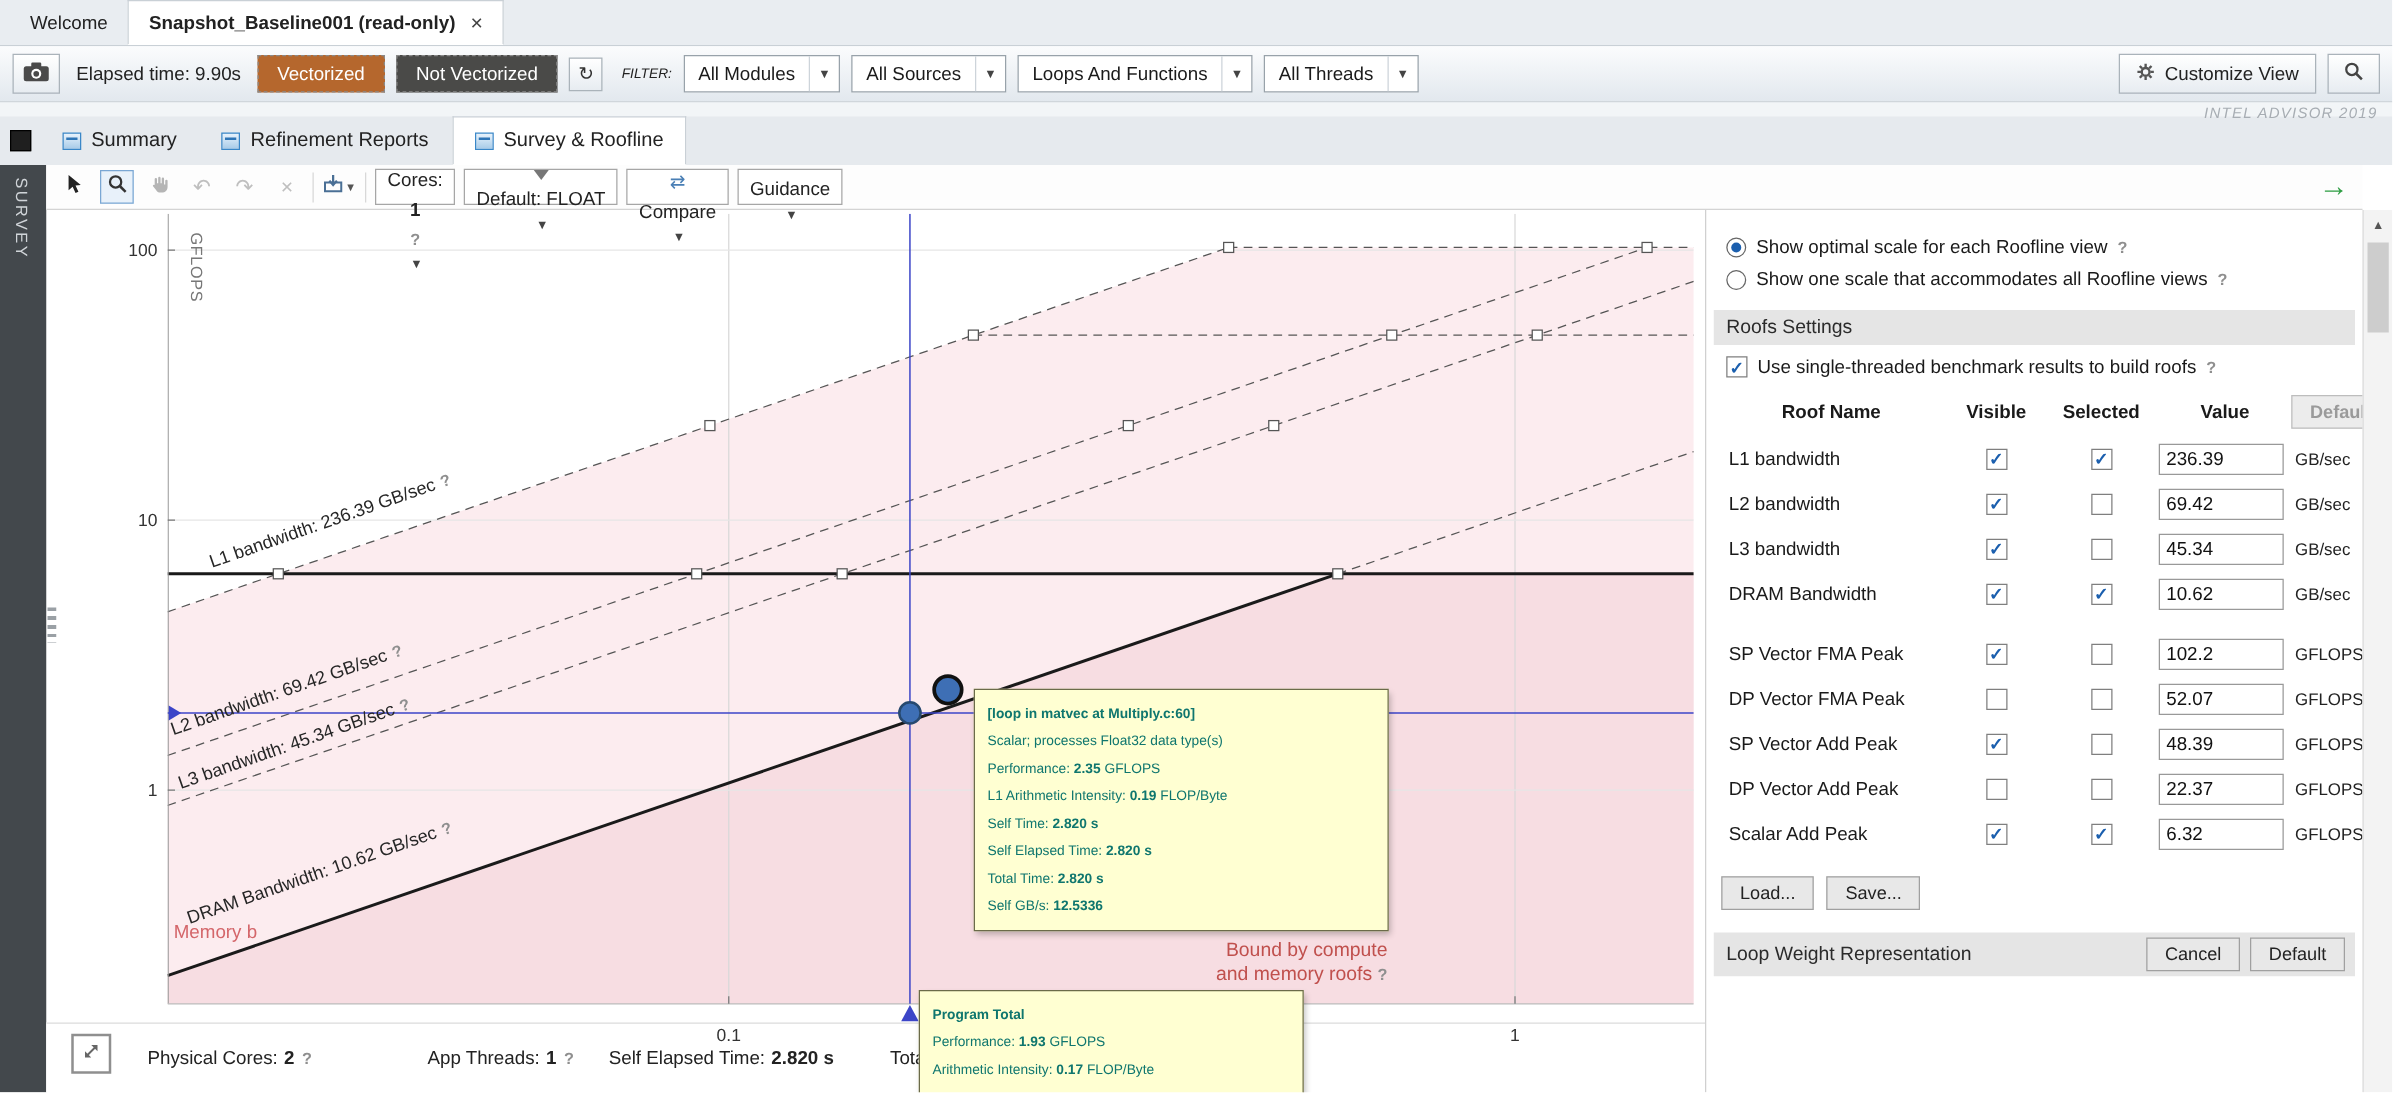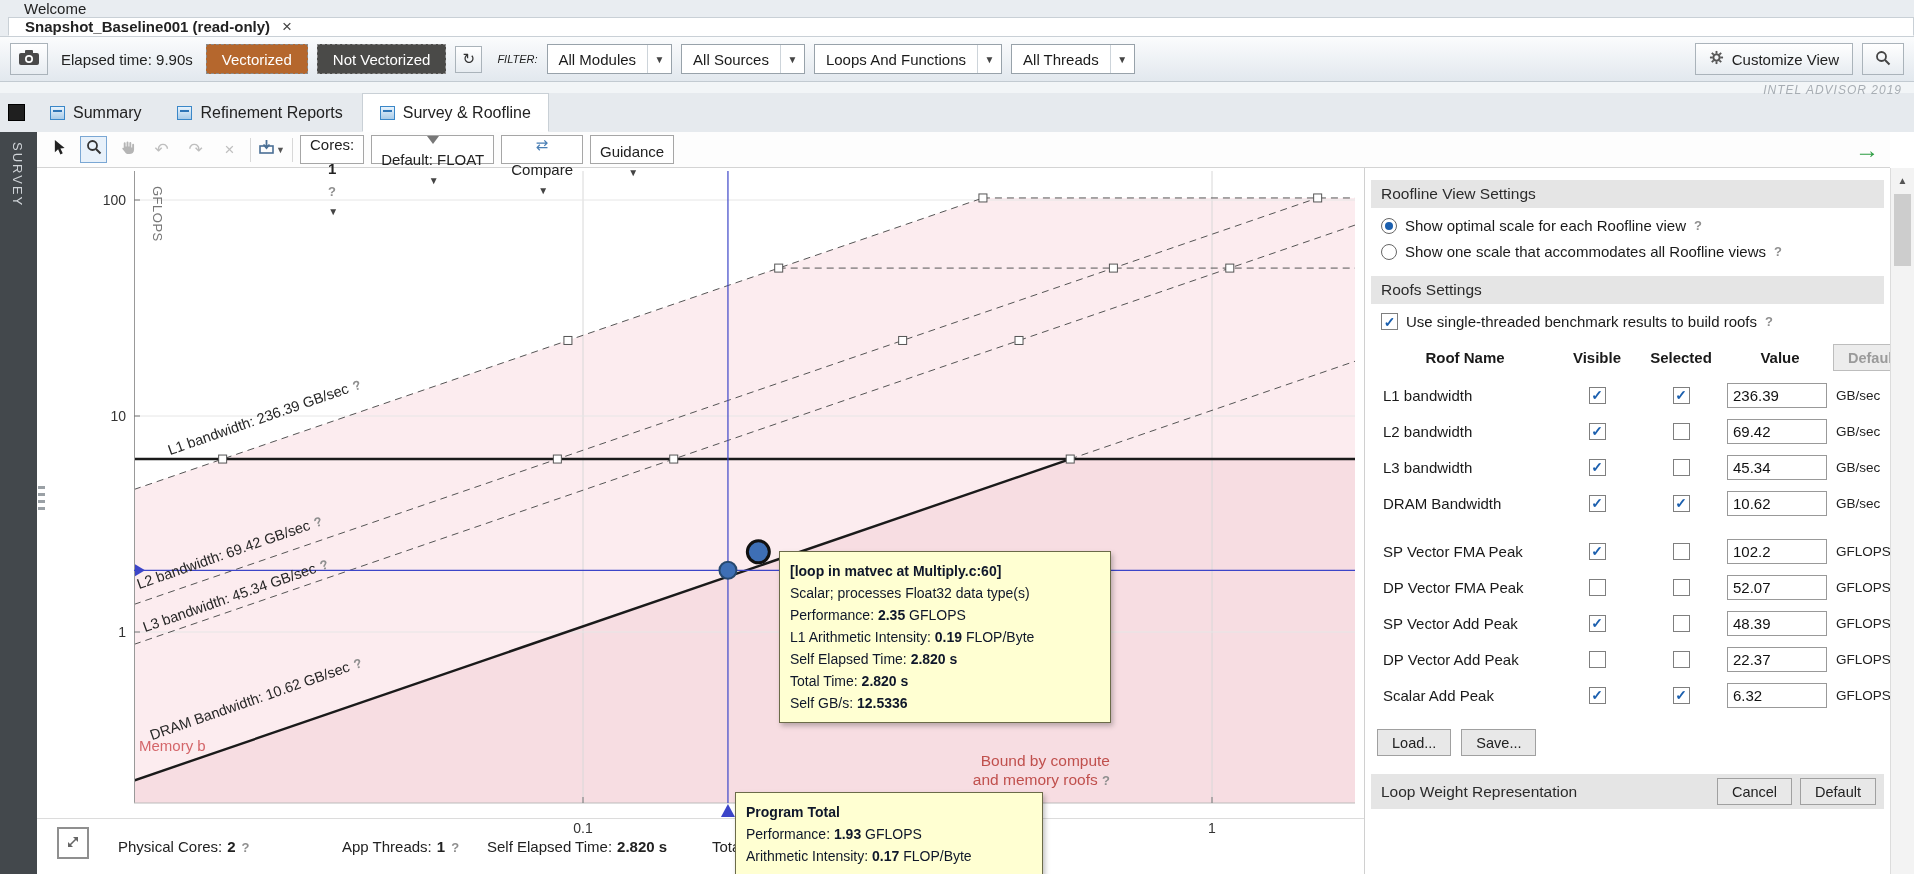--- a/index.html
+++ b/index.html
@@ -1,20 +1,20 @@
 <!DOCTYPE html>
 <html><head>
 <meta charset="utf-8">
 <style>
   * { box-sizing: border-box; margin: 0; padding: 0; }
   body { margin:0; background:#fff; font-family:"Liberation Sans", sans-serif; }
   .screen { position:relative; width:1914px; height:874px; overflow:hidden; background:#fff; color:#1a1a1a; font-size:15px; }
 
   
-  .titlebar { position:absolute; left:0; top:0; width:1914px; height:37px; background:#e9edf1; border-bottom:1px solid #c9d0d6; display:flex; align-items:stretch; padding-left:8px;flex-direction:column; }
+  .titlebar { position:absolute; left:0; top:0; width:1914px; height:37px; background:#e9edf1; border-bottom:1px solid #c9d0d6; display:flex; align-items:stretch; padding-left:8px; }
   .tt-tab { display:flex; align-items:center; padding:0 16px; font-size:15px; color:#222; }
   .tt-tab.active { background:#fff; border:1px solid #c9d0d6; border-bottom:1px solid #fff; font-weight:bold; }
   .tab-close { margin-left:12px; color:#444; font-weight:normal; font-size:17px; line-height:1; }
 
   
   .toolbar { position:absolute; left:0; top:37px; width:1914px; height:45px; background:linear-gradient(#fbfcfd,#e2e8ee); border-bottom:1px solid #c2cad1; display:flex; align-items:center; gap:9px; padding:0 10px; }
   .icon-btn { width:38px; height:32px; border:1px solid #aab3ba; background:linear-gradient(#ffffff,#e7ecf1); display:flex; align-items:center; justify-content:center; }
   .icon-btn.small { width:27px; height:27px; font-size:15px; color:#333; }
   .elapsed { font-size:15px; color:#222; margin:0 4px; }
   .chip { height:30px; padding:0 15px; color:#fff; font-size:15px; display:flex; align-items:center; border:1px dashed #8a8a8a; }
@@ -57,21 +57,21 @@
 
   
   #roofline-svg { position:absolute; left:134px; top:171px; z-index:1; }
   .ytick { position:absolute; width:36px; text-align:right; font-size:14px; color:#333; z-index:2; }
   .xtick { position:absolute; width:40px; text-align:center; font-size:14px; color:#333; z-index:3; }
   .gflops-label { position:absolute; left:150px; top:186px; writing-mode:vertical-lr; font-size:13px; color:#777; letter-spacing:0.5px; z-index:2; }
   .roof-label { position:absolute; transform:rotate(-19.2deg); transform-origin:left bottom; font-size:14.5px; color:#262626; white-space:nowrap; z-index:2; }
   .roof-label .help { margin-left:5px; }
   .mem-note { position:absolute; left:139px; top:737px; font-size:15px; color:#d4666a; z-index:2; white-space:nowrap; }
   .bound-note { position:absolute; left:938px; top:751px; width:172px; text-align:right; color:#c0504d; font-size:15.5px; line-height:19px; z-index:2; }
-  .tooltip { position:absolute; background:#ffffd2; border:1px solid #6b6b49; box-shadow:2px 3px 5px rgba(0,0,0,.25); padding:8px 10px; font-size:14px; line-height:22px; color:#0f172a; }
+  .tooltip { position:absolute; background:#ffffd2; border:1px solid #6b6b49; box-shadow:2px 3px 5px rgba(0,0,0,.25); padding:8px 10px; font-size:11px; line-height:22px; color:#0f766e; }
   .tooltip .tt-title { font-weight:bold; }
   #loop-tooltip { left:779px; top:551px; width:332px; z-index:6; }
   #program-tooltip { left:735px; top:792px; width:308px; z-index:7; }
 
   
   .statusbar { position:absolute; left:37px; top:818px; width:1327px; height:56px; background:#fff; border-top:1px solid #dcdcdc; z-index:2; }
   .expand-btn { position:absolute; left:20px; top:8px; width:32px; height:32px; border:2px solid #8f8f8f; display:flex; align-items:center; justify-content:center; background:#fff; }
   .sb-item { position:absolute; top:19px; font-size:15px; color:#222; white-space:nowrap; }
   .sb-item b { margin-left:5px; }
   .sb-item .help { margin-left:6px; }
@@ -338,20 +338,21 @@
   <div class="bound-note">
     <div>Bound by compute</div>
     <div><span>and memory roofs</span> <span class="help">?</span></div>
   </div>
 
   <div class="tooltip" id="loop-tooltip">
     <div class="tt-title">[loop in matvec at Multiply.c:60]</div>
     <div><span>Scalar; processes Float32 data type(s)</span></div>
     <div><span>Performance:</span> <b>2.35</b> <span>GFLOPS</span></div>
     <div><span>L1 Arithmetic Intensity:</span> <b>0.19</b> <span>FLOP/Byte</span></div>
+    <div><span>Self Time:</span> <b>2.820 s</b></div>
     <div><span>Self Elapsed Time:</span> <b>2.820 s</b></div>
     <div><span>Total Time:</span> <b>2.820 s</b></div>
     <div><span>Self GB/s:</span> <b>12.5336</b></div>
   </div>
 
   <div class="tooltip" id="program-tooltip">
     <div class="tt-title">Program Total</div>
     <div><span>Performance:</span> <b>1.93</b> <span>GFLOPS</span></div>
     <div><span>Arithmetic Intensity:</span> <b>0.17</b> <span>FLOP/Byte</span></div>
   </div>
@@ -366,21 +367,20 @@
           </svg>
       </span>
     </div>
     <span class="sb-item" style="left:81px"><span>Physical Cores:</span><b>2</b><span class="help">?</span></span>
     <span class="sb-item" style="left:305px"><span>App Threads:</span><b>1</b><span class="help">?</span></span>
     <span class="sb-item" style="left:450px"><span>Self Elapsed Time:</span><b>2.820 s</b></span>
     <span class="sb-item" style="left:675px"><span>Total Time:</span><b>2.820 s</b></span>
   </div>
 
   <div class="right-panel">
-    <div class="p-header">Roofline View Settings</div>
     <div class="radio-row">
       <span class="radio on"></span>
       <span>Show optimal scale for each Roofline view</span>
       <span class="help">?</span>
     </div>
     <div class="radio-row">
       <span class="radio"></span>
       <span>Show one scale that accommodates all Roofline views</span>
       <span class="help">?</span>
     </div>

